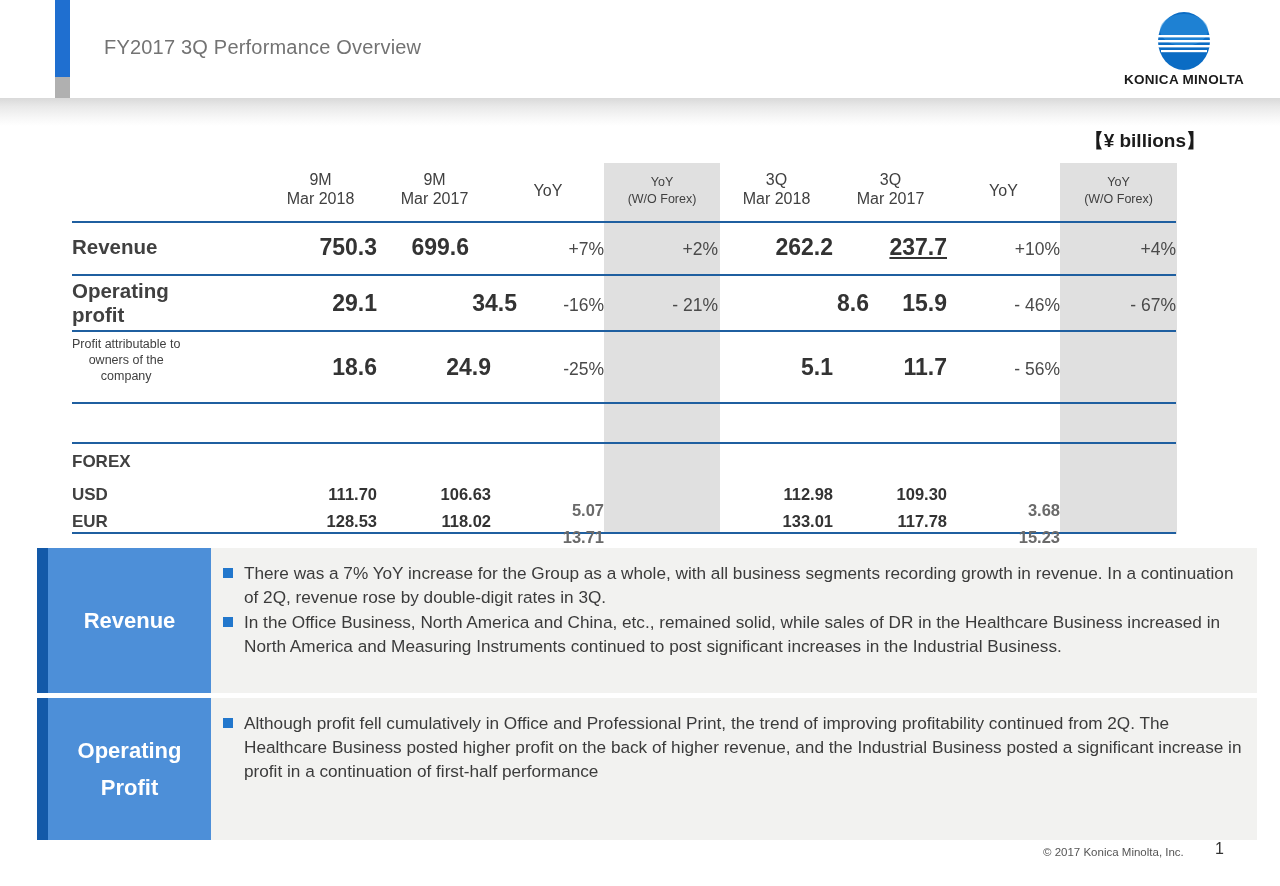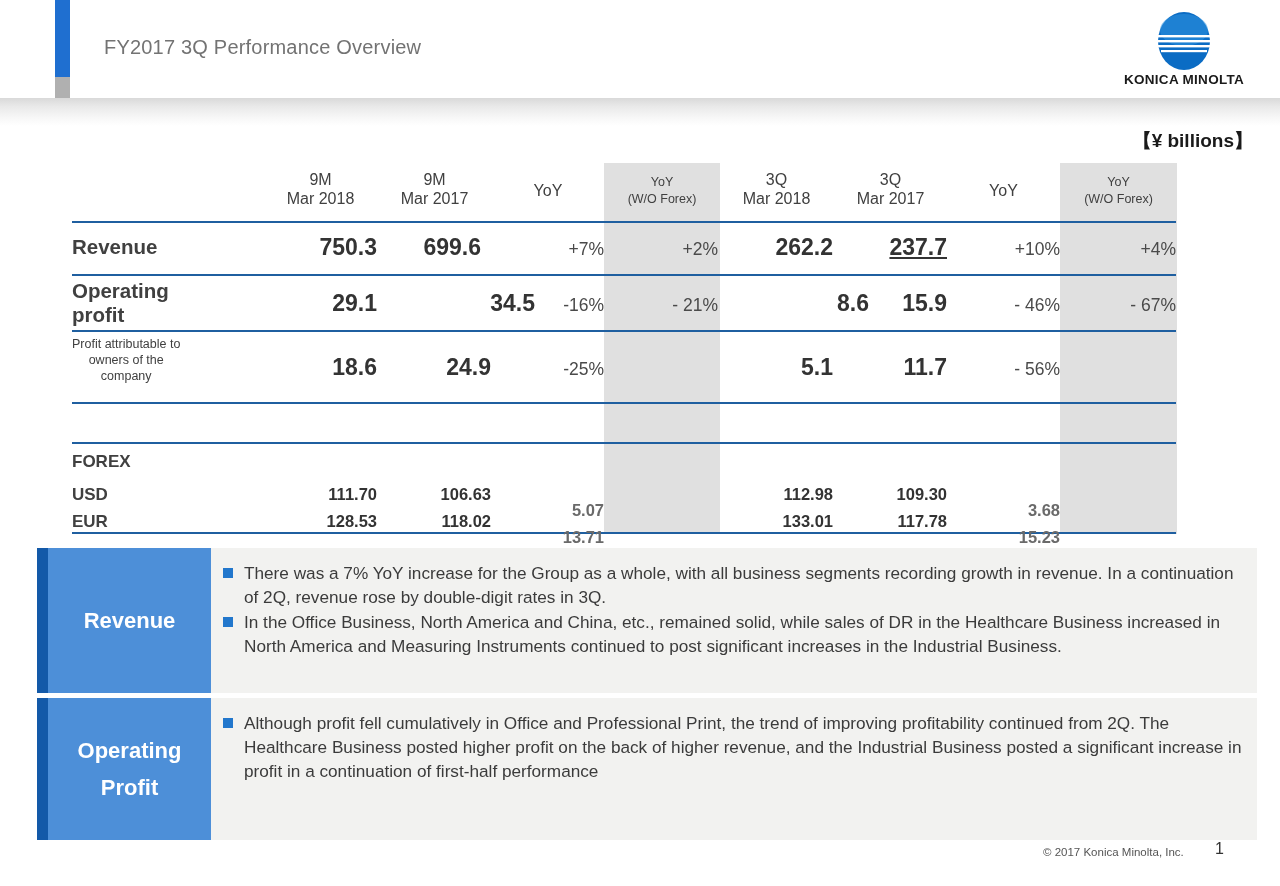--- a/index.html
+++ b/index.html
@@ -74,21 +74,20 @@
 
   
   .units {
     position: absolute;
     left: 0; top: 128px;
     width: 1205px;
     text-align: right;
     font-size: 19px;
     font-weight: bold;
     color: #1a1a1a;
-    padding-left: 48px;
   }
 
   
   .table-area {
     position: absolute;
     left: 0; top: 0;
     width: 1280px; height: 886px;
     pointer-events: none;
   }
   .shade {
@@ -287,34 +286,34 @@
   <div class="cell hdr" style="left:947px; top:181px; width:113px;">
     <div>YoY</div>
   </div>
   <div class="cell hdr-sm" style="left:1060px; top:174px; width:117px;">
     <div>YoY</div>
     <div>(W/O Forex)</div>
   </div>
 
   <div class="cell rowlabel" style="left:72px; top:235px;">Revenue</div>
   <div class="cell num-big" style="left:260px; top:234px; width:117px;">750.3</div>
-  <div class="cell num-big" style="left:364px; top:234px; width:117px;">699.6</div>
+  <div class="cell num-big" style="left:352px; top:234px; width:117px;">699.6</div>
   <div class="cell num-pct" style="left:488px; top:239px; width:116px;">+7%</div>
   <div class="cell num-pct" style="left:602px; top:239px; width:116px;">+2%</div>
   <div class="cell num-big" style="left:716px; top:234px; width:117px;">262.2</div>
   <div class="cell num-big" style="left:830px; top:234px; width:117px;text-decoration:underline;">237.7</div>
   <div class="cell num-pct" style="left:944px; top:239px; width:116px;">+10%</div>
   <div class="cell num-pct" style="left:1059px; top:239px; width:117px;">+4%</div>
 
   <div class="cell rowlabel" style="left:72px; top:279px;">
     <div>Operating</div>
     <div>profit</div>
   </div>
   <div class="cell num-big" style="left:260px; top:290px; width:117px;">29.1</div>
-  <div class="cell num-big" style="left:394px; top:290px; width:117px;padding-left:24px;">34.5</div>
+  <div class="cell num-big" style="left:376px; top:290px; width:117px;padding-left:24px;">34.5</div>
   <div class="cell num-pct" style="left:488px; top:295px; width:116px;">-16%</div>
   <div class="cell num-pct" style="left:602px; top:295px; width:116px;">- 21%</div>
   <div class="cell num-big" style="left:752px; top:290px; width:117px;">8.6</div>
   <div class="cell num-big" style="left:830px; top:290px; width:117px;">15.9</div>
   <div class="cell num-pct" style="left:944px; top:295px; width:116px;">- 46%</div>
   <div class="cell num-pct" style="left:1059px; top:295px; width:117px;">- 67%</div>
 
   <div class="cell rowlabel-sm" style="left:72px; top:336px;">
     <div>Profit attributable to</div>
     <div>owners of the</div>

